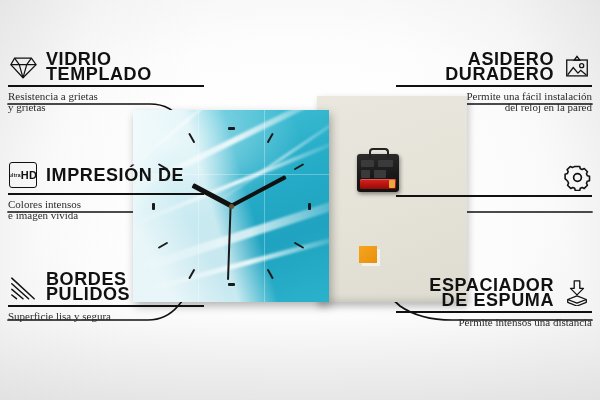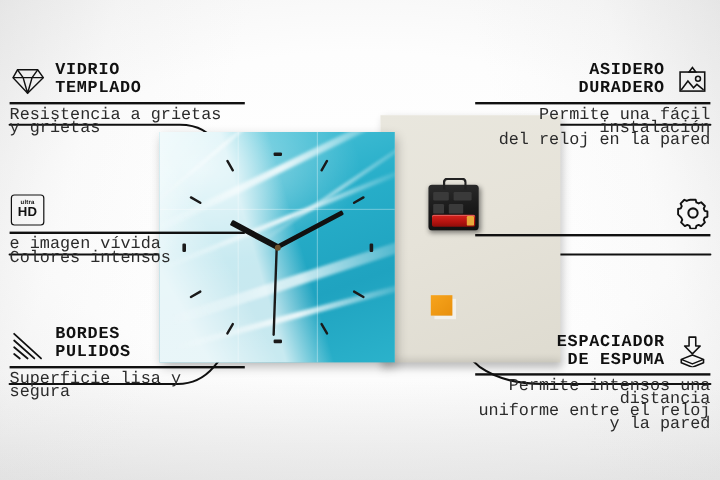--- a/index.html
+++ b/index.html
@@ -24,36 +24,36 @@
 
   
   .feature{position:absolute;width:196px;}
   .feature.left{left:8px;text-align:left;}
   .feature.right{right:8px;text-align:right;}
   .fhead{display:flex;align-items:center;gap:8px;}
   .feature.right .fhead{flex-direction:row-reverse;}
   .ficon{width:30px;height:30px;flex:0 0 30px;display:flex;align-items:center;justify-content:center;color:#111;}
   .ficon svg{display:block;}
   .ftitle{
-    font-size:14px;line-height:15px;font-weight:700;color:#111;
+    font-size:18px;line-height:15px;font-weight:700;color:#111;
     letter-spacing:.6px;text-transform:uppercase;
-    font-family:Liberation Mono, monospace;
+    font-family:Liberation Sans, sans-serif;
   }
   .ftitle .l2{display:block;}
   .rule{height:2px;background:#111;margin:3px 0 4px;width:100%;}
   .fdesc{
-    font-size:14px;line-height:10.6px;color:#2b2b2b;
-    font-family:Liberation Mono, monospace;
+    font-size:11px;line-height:10.6px;color:#2b2b2b;
+    font-family:Liberation Serif, serif;
   }
   .fdesc span{display:block;}
 
   
   .hdbox{
     width:26px;height:24px;border:1.6px solid #111;border-radius:3px;
-    display:flex;flex-direction:column;align-items:center;justify-content:center;
+    display:flex;flex-direction:row;align-items:center;justify-content:center;
     line-height:1;
   }
   .hdbox .u{font-size:5px;font-weight:700;letter-spacing:.2px;font-family:"Liberation Sans",sans-serif;}
   .hdbox .h{font-size:11px;font-weight:700;letter-spacing:.3px;font-family:"Liberation Sans",sans-serif;margin-top:.5px;}
 
   
   #wires{position:absolute;inset:0;pointer-events:none;}
 
   
   #product{position:absolute;left:133px;top:96px;width:334px;height:218px;}
@@ -216,26 +216,27 @@
 
   <div class="feature left" style="top:160px;">
     <div class="fhead">
       <div class="ficon">
         <div class="hdbox">
           <div class="u">ultra</div>
           <div class="h">HD</div>
         </div>
       </div>
       <div class="ftitle">
-      </div>
-    </div>
-    <div class="rule"></div>
-    <div class="fdesc">
+        <span>IMPRESIÓN DE</span>
+      </div>
+    </div>
+    <div class="rule"></div>
+    <div class="fdesc">
+      <span>Colores intensos</span>
       <span>e imagen vívida</span>
-      <span>Colores intensos</span>
     </div>
   </div>
 
   <div class="feature right" style="top:52px;">
     <div class="fhead">
       <div class="ficon">
         <svg viewBox="0 0 30 26" width="28" height="25" fill="none" stroke="#111" stroke-width="1.4">
           <path d="M15 1l3 4h-6z"></path>
             <rect x="4" y="5" width="22" height="17"></rect>
           <circle cx="20" cy="11" r="2.2"></circle>
@@ -297,17 +298,16 @@
         </svg>
       </div>
       <div class="ftitle">
         <span>ESPACIADOR</span>
         <span class="l2">DE ESPUMA</span>
       </div>
     </div>
     <div class="rule"></div>
     <div class="fdesc">
       <span>Permite intensos una distancia</span>
-      <span>uniforme entre el reloj y la pared</span>
     </div>
   </div>
 
 </div>
 
 </body></html>

